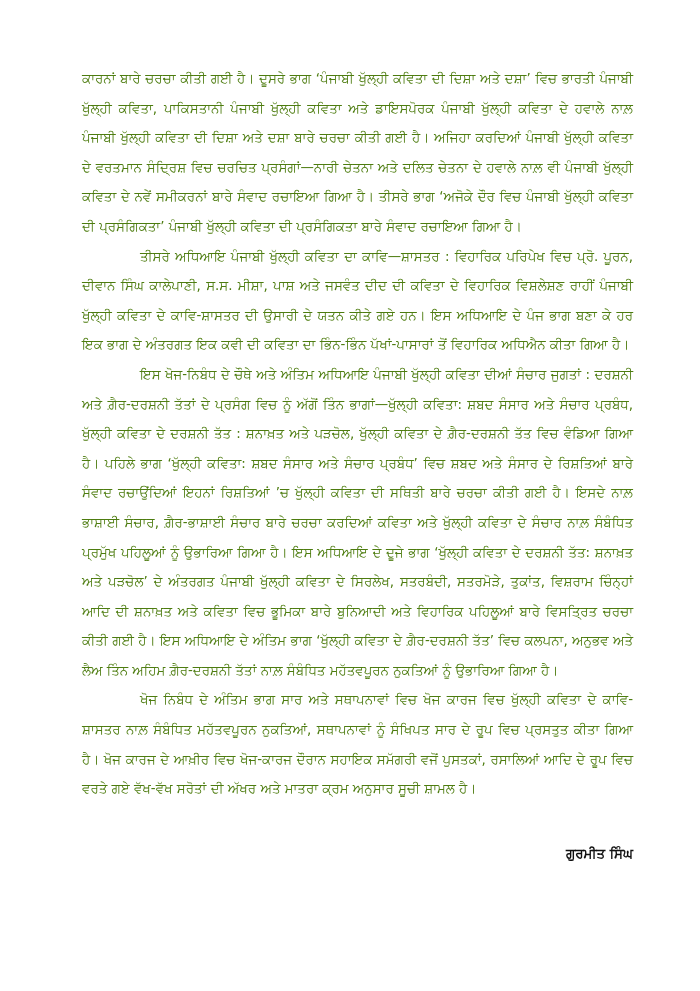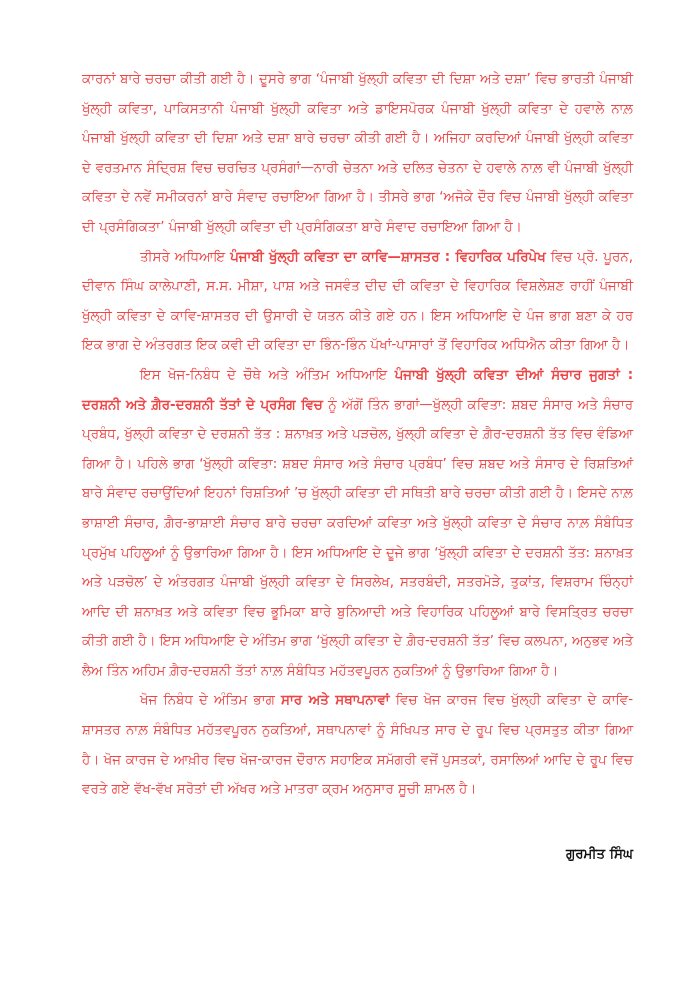--- a/index.html
+++ b/index.html
@@ -11,35 +11,35 @@
       width: 700px;
       height: 991px;
       overflow: hidden;
       position: relative;
     }
     .page {
       position: absolute;
       left: 82px;
       top: 64px;
       width: 551px;
-      color: #ef4444;
+      color: #4d7c0f;
       font-family: "DejaVu Sans", "Liberation Sans", sans-serif;
       font-size: 13.4px;
       line-height: 29.6px;
     }
     .para {
       margin: 0;
       text-align: justify;
       text-align-last: left;
     }
     .para.indent {
       text-indent: 58px;
     }
     .bold {
-      font-weight: bold;
+      font-weight: normal;
     }
     .signature {
       position: absolute;
       left: 558px;
       top: 846px;
       font-family: "DejaVu Sans", "Liberation Sans", sans-serif;
       font-size: 13.4px;
       font-weight: bold;
       color: #111111;
       white-space: nowrap;

